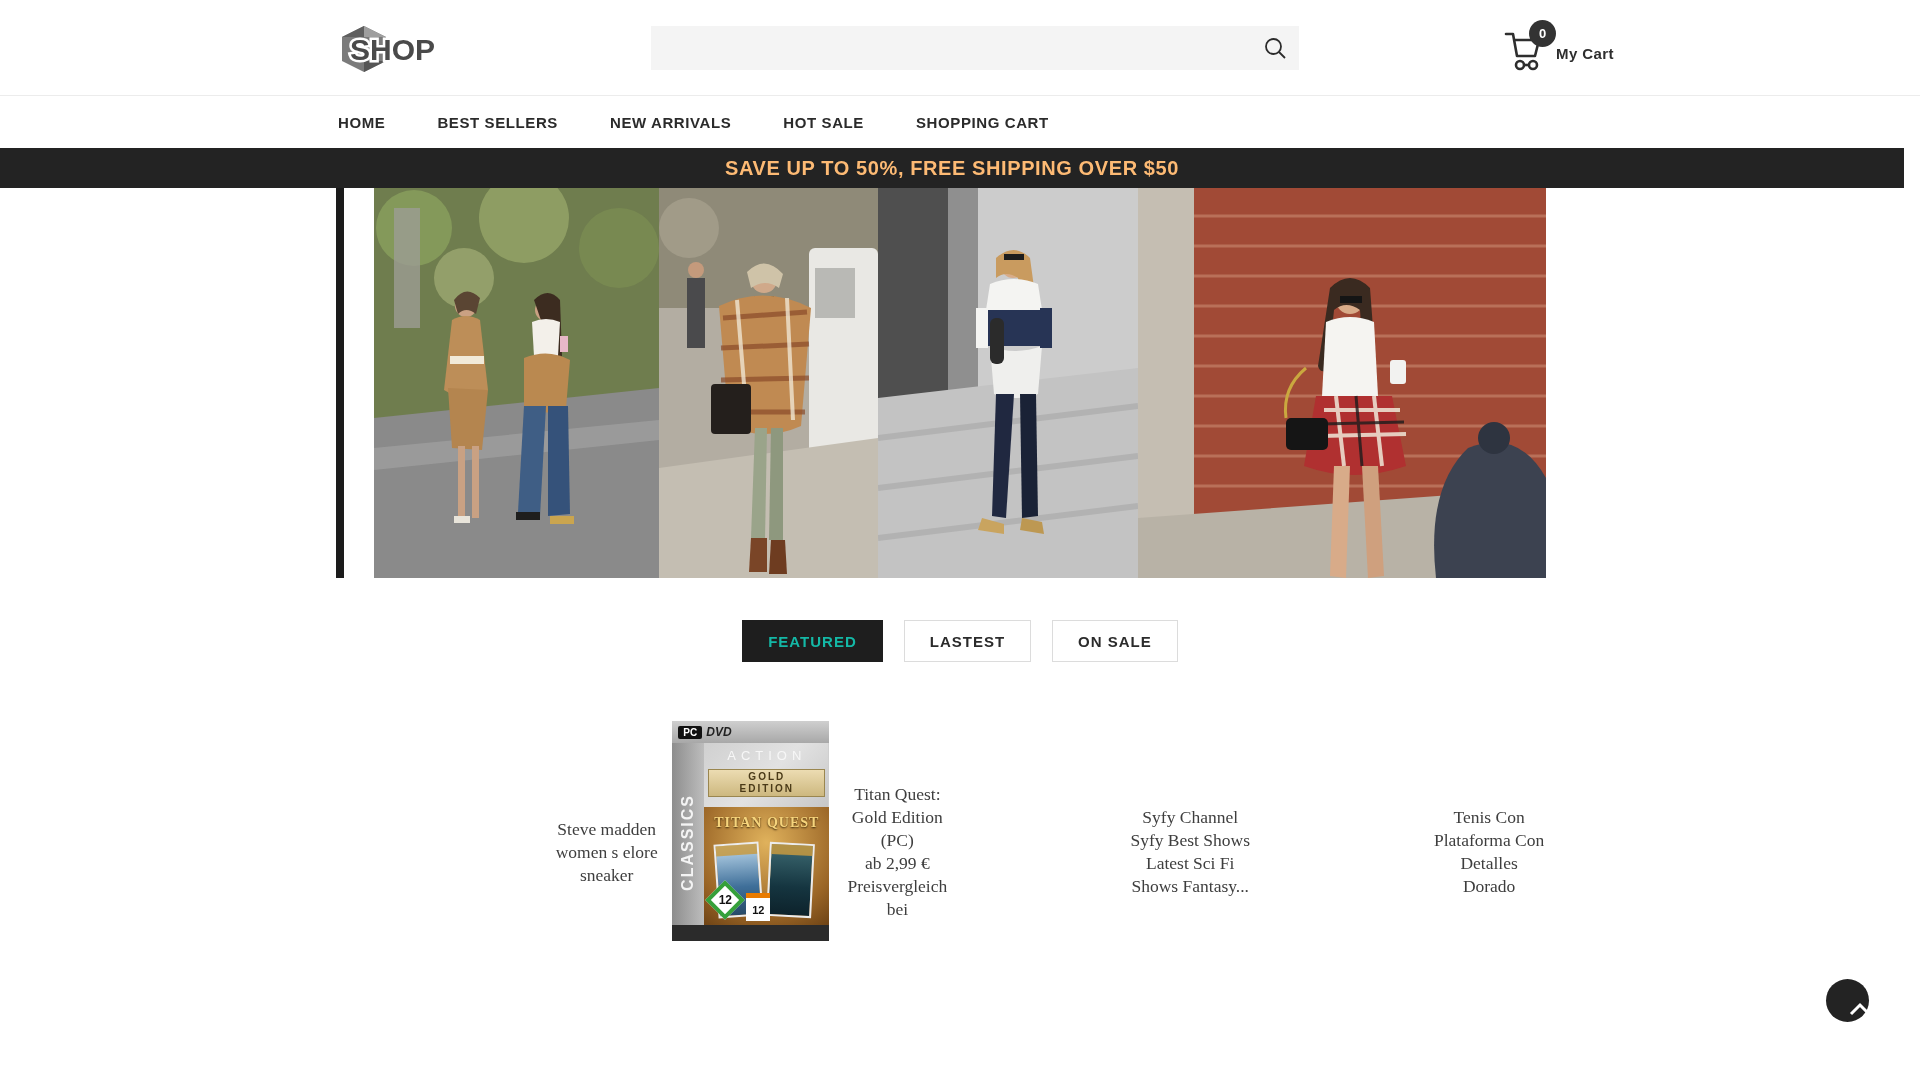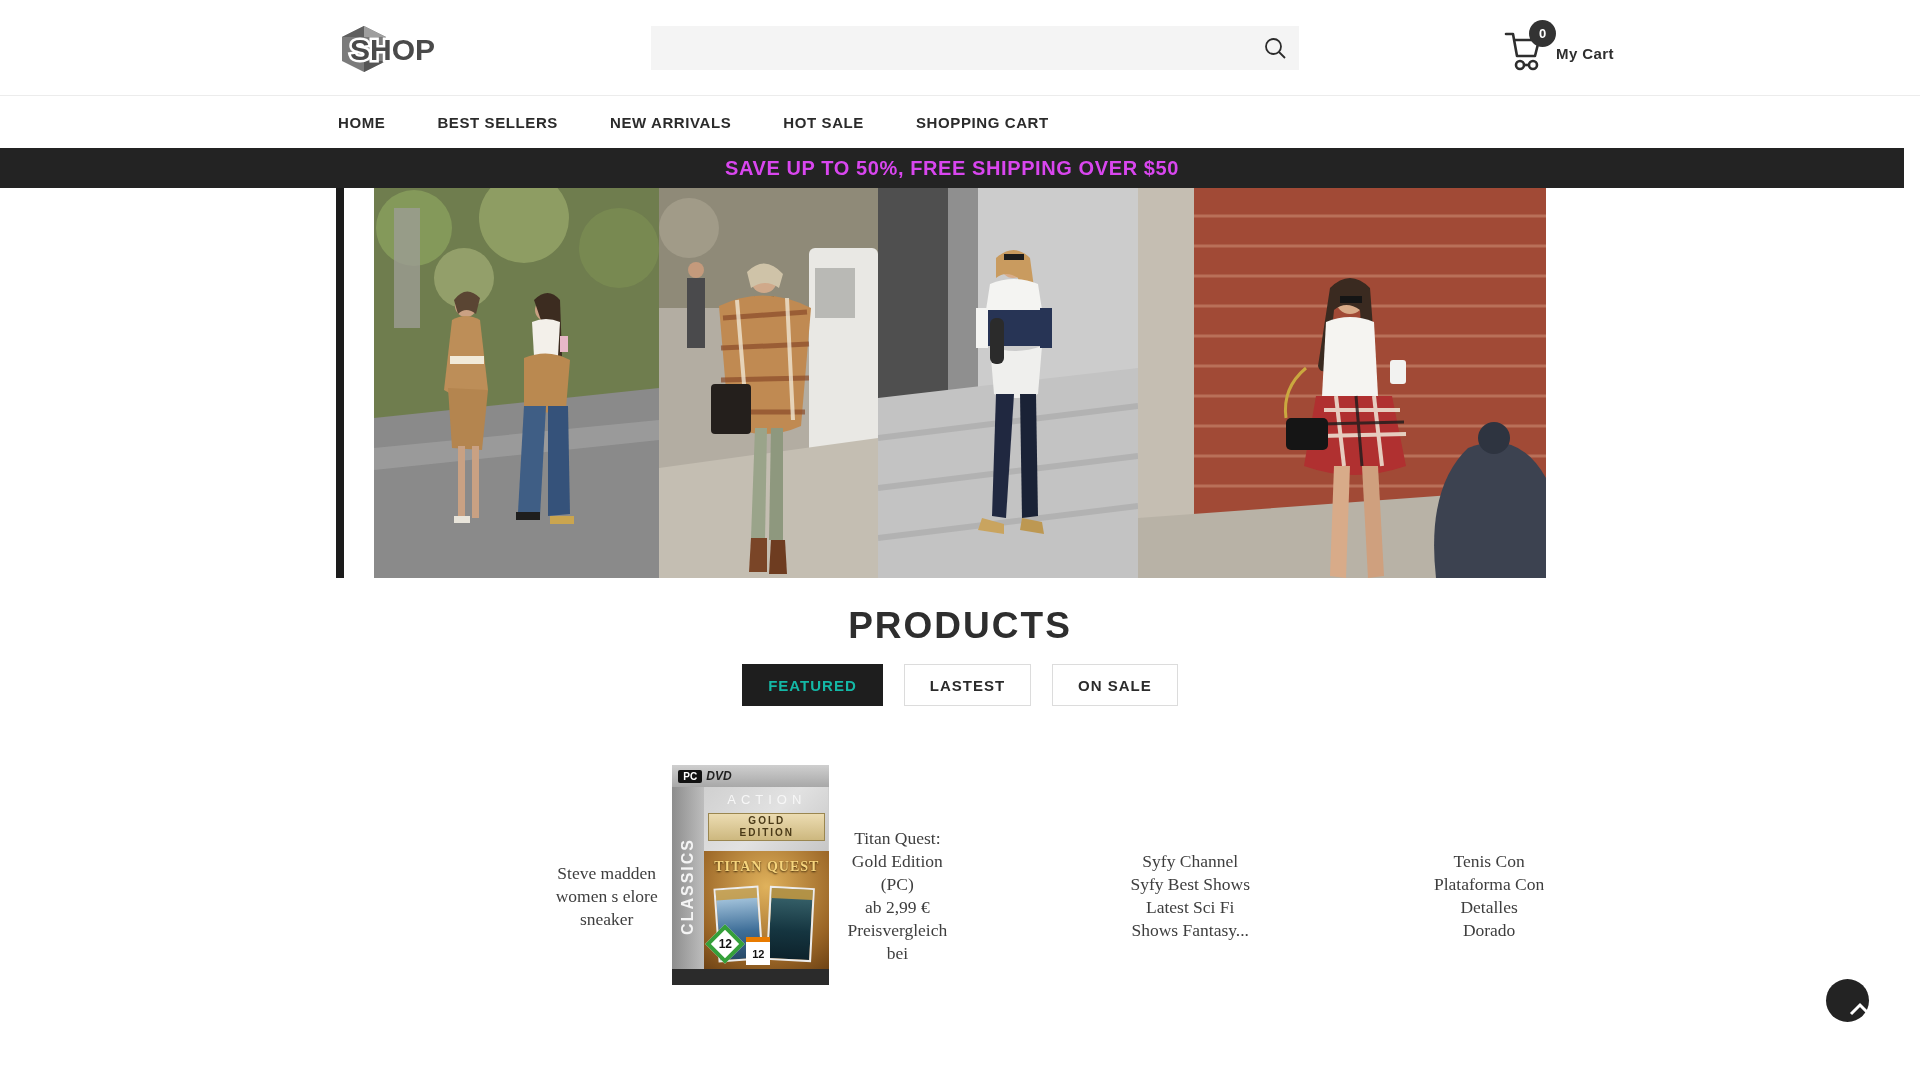--- a/index.html
+++ b/index.html
@@ -25,21 +25,21 @@
   .cart-label { font-size:15px; font-weight:bold; color:#2e2e2e; letter-spacing:.4px; padding-bottom:10px; }
 
   
   .nav { position:absolute; top:97px; left:0; right:0; height:51px; background:#fff;
          display:flex; align-items:center; padding-left:338px; gap:52px; }
   .nav a { font-size:15px; font-weight:bold; color:#2b2b2b; letter-spacing:.6px;
            text-decoration:none; cursor:pointer; }
 
   
   .banner { position:absolute; top:148px; left:0; right:16px; height:40px; background:#232323;
-            color:#d946ef; display:flex; align-items:center; justify-content:center;
+            color:#fdba74; display:flex; align-items:center; justify-content:center;
             font-size:20px; font-weight:bold; letter-spacing:.6px; }
 
   
   .hero { position:absolute; top:188px; left:374px; width:1172px; height:390px; display:flex; overflow:hidden; }
   .slide { height:100%; position:relative; overflow:hidden; cursor:pointer; }
   .s1 { width:285px; } .s2 { width:219px; } .s3 { width:260px; } .s4 { width:408px; }
   .hero-edge { position:absolute; top:188px; left:336px; width:8px; height:390px; background:#1b1b1b; }
 
   
   .products { position:absolute; top:604px; left:0; right:0; text-align:center; }
@@ -273,21 +273,20 @@
         <rect x="148" y="230" width="42" height="32" rx="5" fill="#151515"></rect>
         <path d="M168 180 q-24 20 -20 50" stroke="#caa83f" stroke-width="3" fill="none"></path>
         <rect x="252" y="172" width="16" height="24" rx="3" fill="#f2f2f0"></rect>
         <path d="M196 278 l16 0 -4 112 -16 -2 z" fill="#d8ab89"></path>
         <path d="M224 278 l16 0 6 110 -16 2 z" fill="#cfa07e"></path>
       </svg>
     </div>
   </div>
 
   <div class="products">
-    <div class="products-title">PRODUCTS</div>
 
     <div class="tabs">
       <button class="tab active">FEATURED</button>
       <button class="tab">LASTEST</button>
       <button class="tab">ON SALE</button>
     </div>
 
     <div class="grid">
 
       <div class="card">

